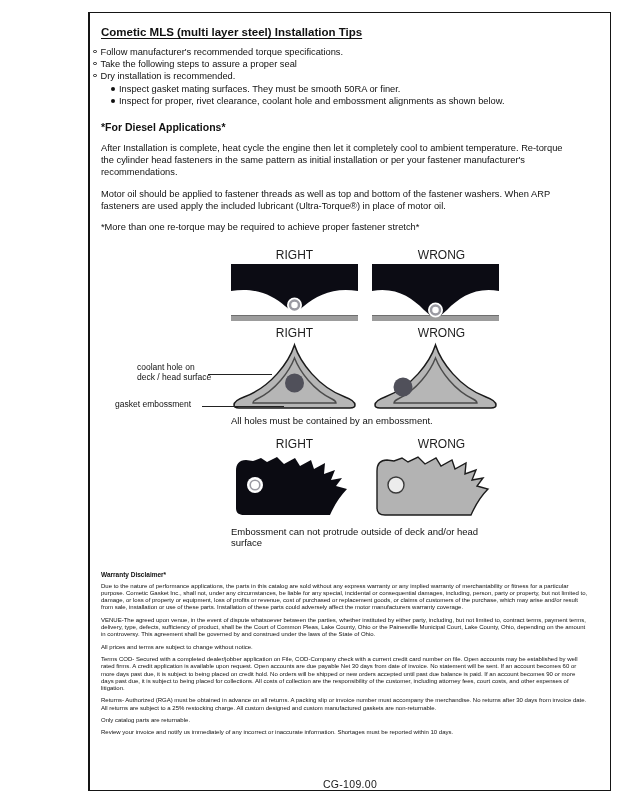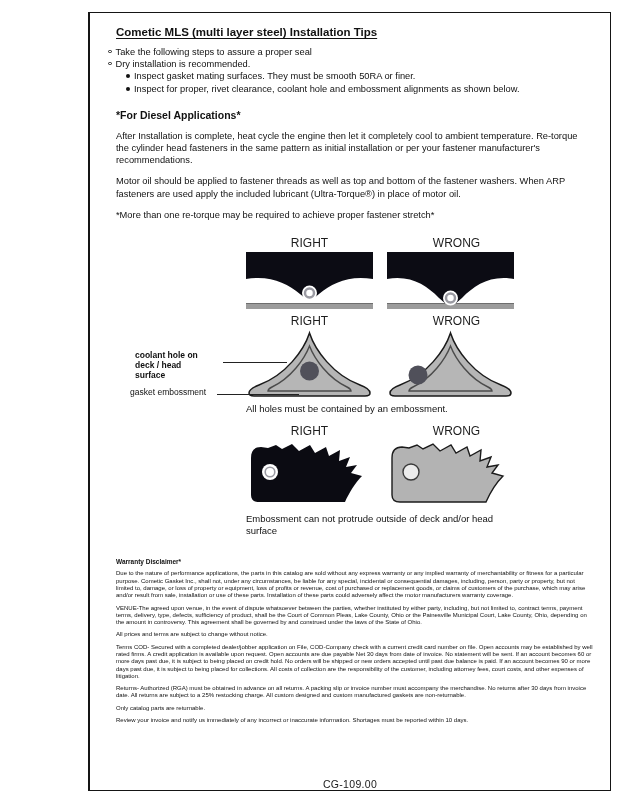--- a/index.html
+++ b/index.html
@@ -12,21 +12,21 @@
     font-family: "Liberation Sans", sans-serif;
     color: #111;
     overflow: hidden;
   }
   .frame {
     position: absolute;
     left: 88px; top: 12px;
     width: 523px; height: 779px;
     border: 1px solid #151515;
     border-left-width: 2px;
-    padding: 13px 17px 0 26px;
+    padding: 13px 17px 0 11px;
     background: #fff;
   }
   .title {
     font-size: 11.5px;
     font-weight: bold;
     text-decoration: underline;
     text-underline-offset: 2px;
     margin: 0 0 8px 0;
   }
   .bullets { margin: 0; }
@@ -40,21 +40,21 @@
 
   .figures { position: relative; margin-top: 15px; }
   .fig-labels { display: flex; gap: 20px; margin: 0 0 2px 130px; }
   .fig-labels span { width: 127px; text-align: center; font-size: 12px; color: #1d1d1d; }
   .fig-panels { display: flex; gap: 14px; margin-left: 130px; }
   .fig-panels svg { display: block; }
   .fig-caption { font-size: 9.5px; line-height: 11.5px; margin: 5px 0 10px 130px; }
   .fig-caption.wrap { max-width: 268px; }
 
   .pointer-label { position: absolute; font-size: 8.5px; line-height: 10px; color: #111; }
-  .pl-1 { left: 19px; top: 114px; width: 76px; font-weight: bold; }
+  .pl-1 { left: 36px; top: 114px; width: 76px; }
   .pl-2 { left: 14px; top: 151px; width: 86px; }
   .pline { position: absolute; height: 1px; background: #222; }
   .pline-1 { left: 107px; top: 126px; width: 64px; }
   .pline-2 { left: 101px; top: 158px; width: 82px; }
 
   .warranty { margin-top: 22px; max-width: 488px; }
   .warranty-h { font-size: 6.5px; font-weight: bold; margin: 0 0 5px 0; }
   .warranty p { font-size: 6px; line-height: 7.3px; margin: 0 0 5px 0; }
   .footer {
     position: absolute; left: 0; right: 0; bottom: 0;
@@ -63,20 +63,24 @@
 </style>
 </head>
 <body>
 
 <div class="page">
   <div class="frame">
 
     <h1 class="title">Cometic MLS (multi layer steel) Installation Tips</h1>
 
     <div class="bullets">
+      <div class="bullet">
+        <span class="marker m-open"></span>
+        <span>Follow manufacturer's recommended torque specifications.</span>
+      </div>
       <div class="bullet">
         <span class="marker m-open"></span>
         <span>Take the following steps to assure a proper seal</span>
       </div>
       <div class="bullet">
         <span class="marker m-open"></span>
         <span>Dry installation is recommended.</span>
       </div>
       <div class="bullet">
         <span class="marker m-fill"></span>

